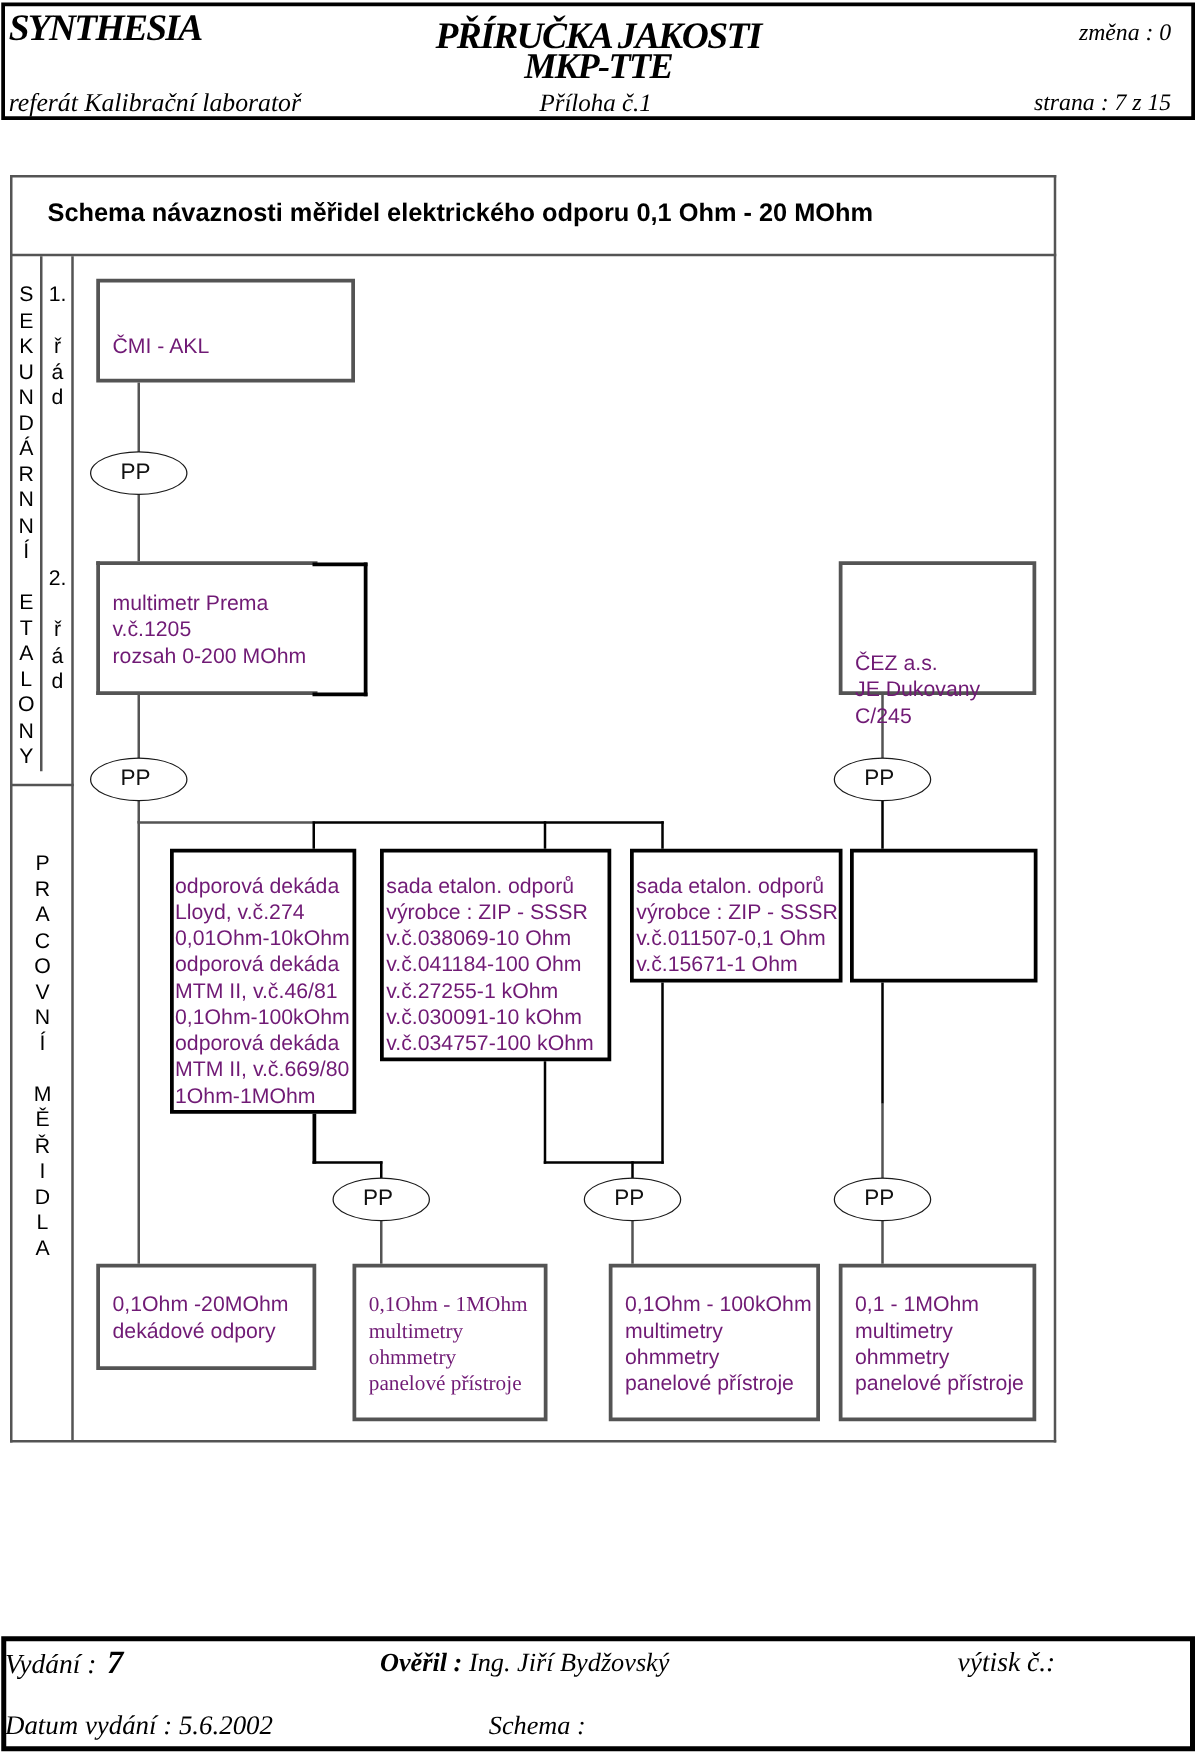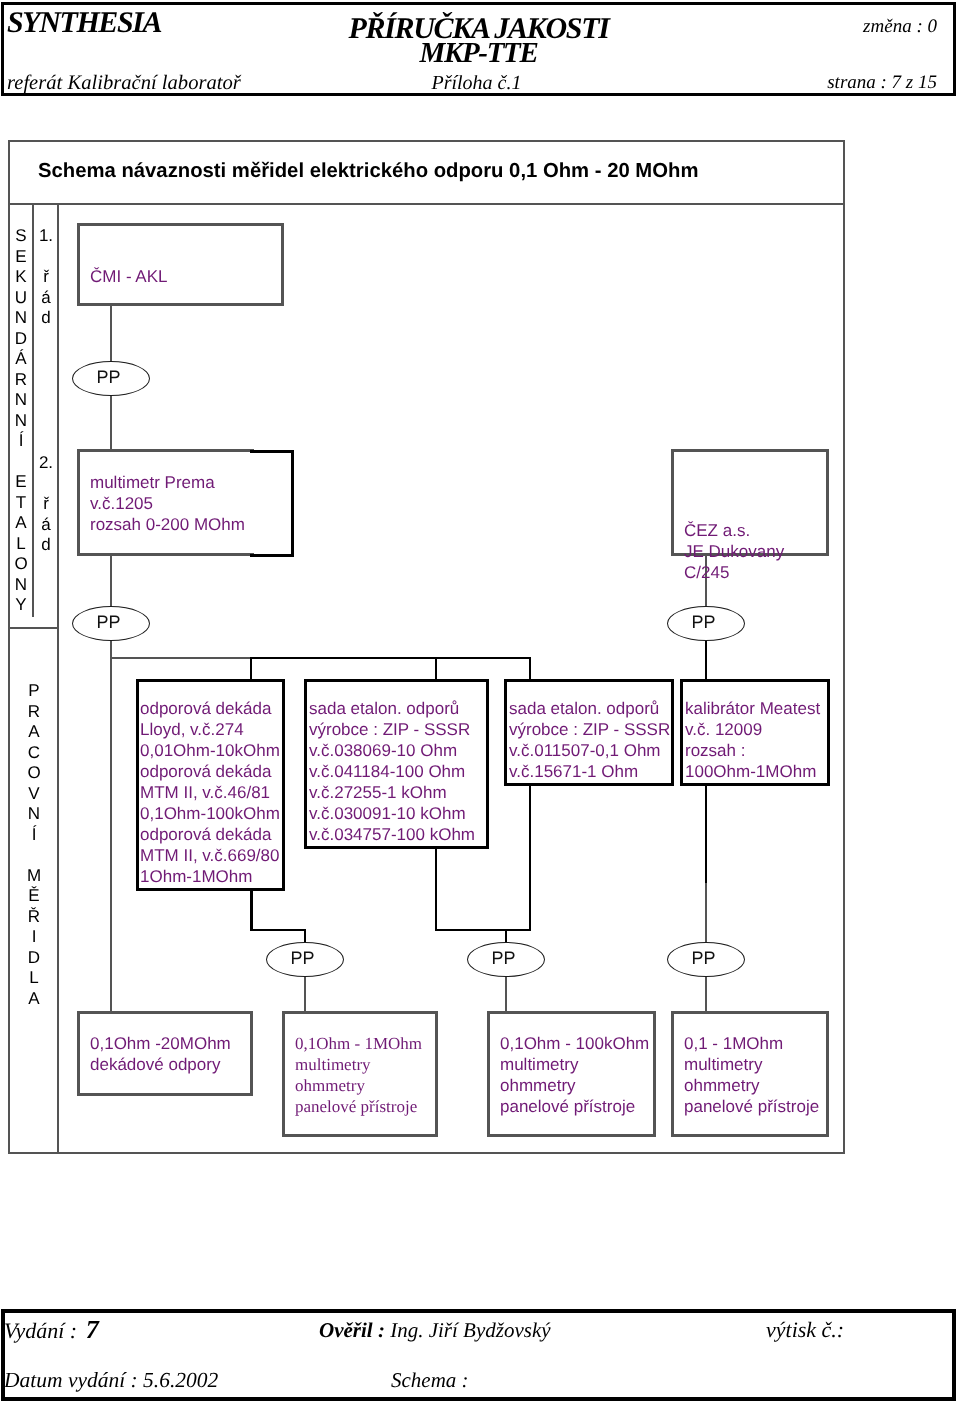--- a/index.html
+++ b/index.html
@@ -33,21 +33,21 @@
   .el{position:absolute;box-sizing:border-box;border:1.7px solid #1a1a1a;border-radius:50%;
       background:#fff;text-align:center;font-size:18px;color:#111;text-indent:-5px;}
   .vl{position:absolute;font-size:17px;line-height:20.5px;text-align:center;white-space:pre;width:24px;}
   .dtt{position:absolute;font-size:20.3px;font-weight:bold;white-space:nowrap;}
 
   
   .ftr{position:absolute;left:1px;top:1309px;width:955px;height:92px;
        border:4px solid #000;box-sizing:border-box;}
   .ftr-ed{position:absolute;left:-1px;top:2px;font-size:22px;}
   .ftr-ednum{font-size:26px;font-weight:bold;margin-left:3px;}
-  .ftr-ver{position:absolute;left:314px;top:5px;font-size:21px;}
+  .ftr-ver{position:absolute;left:299px;top:5px;font-size:21px;}
   .ftr-ver b{font-weight:bold;}
   .ftr-copy{position:absolute;left:761px;top:4px;font-size:22px;}
   .ftr-date{position:absolute;left:-1px;top:55px;font-size:21.5px;}
   .ftr-sign{position:absolute;left:386px;top:55px;font-size:21px;}
 </style>
 </head>
 <body>
 
 <div class="page">
 
@@ -177,24 +177,20 @@
 v.č.041184-100 Ohm
 v.č.27255-1 kOhm
 v.č.030091-10 kOhm
 v.č.034757-100 kOhm</div>
     <div class="bx k" style="left:504px;top:679px;width:170px;height:107px;"></div>
     <div class="bt" style="left:509px;top:698px;">sada etalon. odporů
 výrobce : ZIP - SSSR
 v.č.011507-0,1 Ohm
 v.č.15671-1 Ohm</div>
     <div class="bx k" style="left:680px;top:679px;width:150px;height:107px;"></div>
-    <div class="bt" style="left:685px;top:698px;">kalibrátor Meatest
-v.č. 12009
-rozsah :
-100Ohm-1MOhm</div>
 
     <div class="bx g" style="left:77px;top:1011px;width:176px;height:85px;"></div>
     <div class="bt" style="left:90px;top:1033px;">0,1Ohm -20MOhm
 dekádové odpory</div>
     <div class="bx g" style="left:282px;top:1011px;width:156px;height:126px;"></div>
     <div class="bt" style="left:295px;top:1033px;font-family:Liberation Serif, serif;">0,1Ohm - 1MOhm
 multimetry
 ohmmetry
 panelové přístroje</div>
     <div class="bx g" style="left:487px;top:1011px;width:169px;height:126px;"></div>

